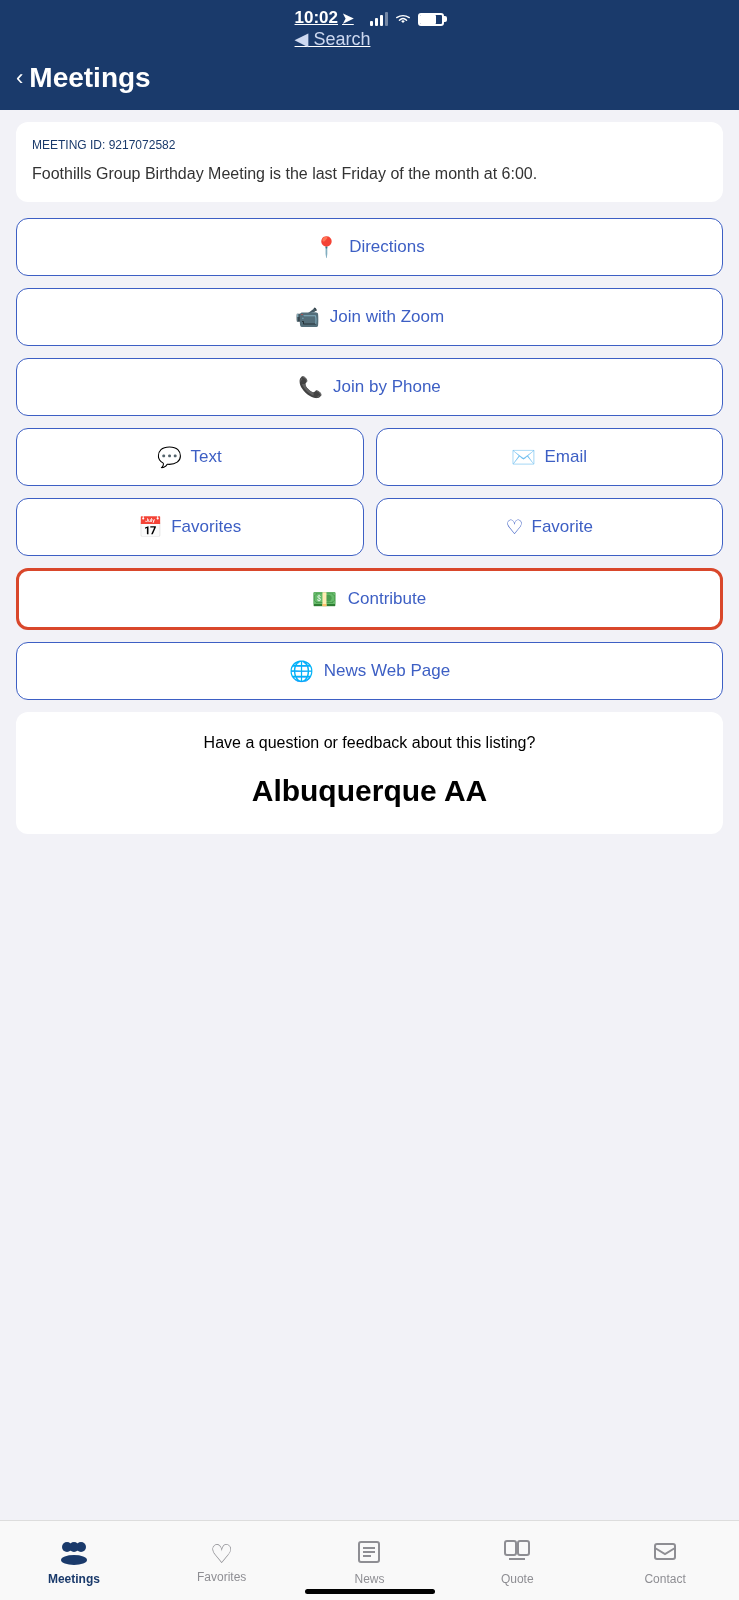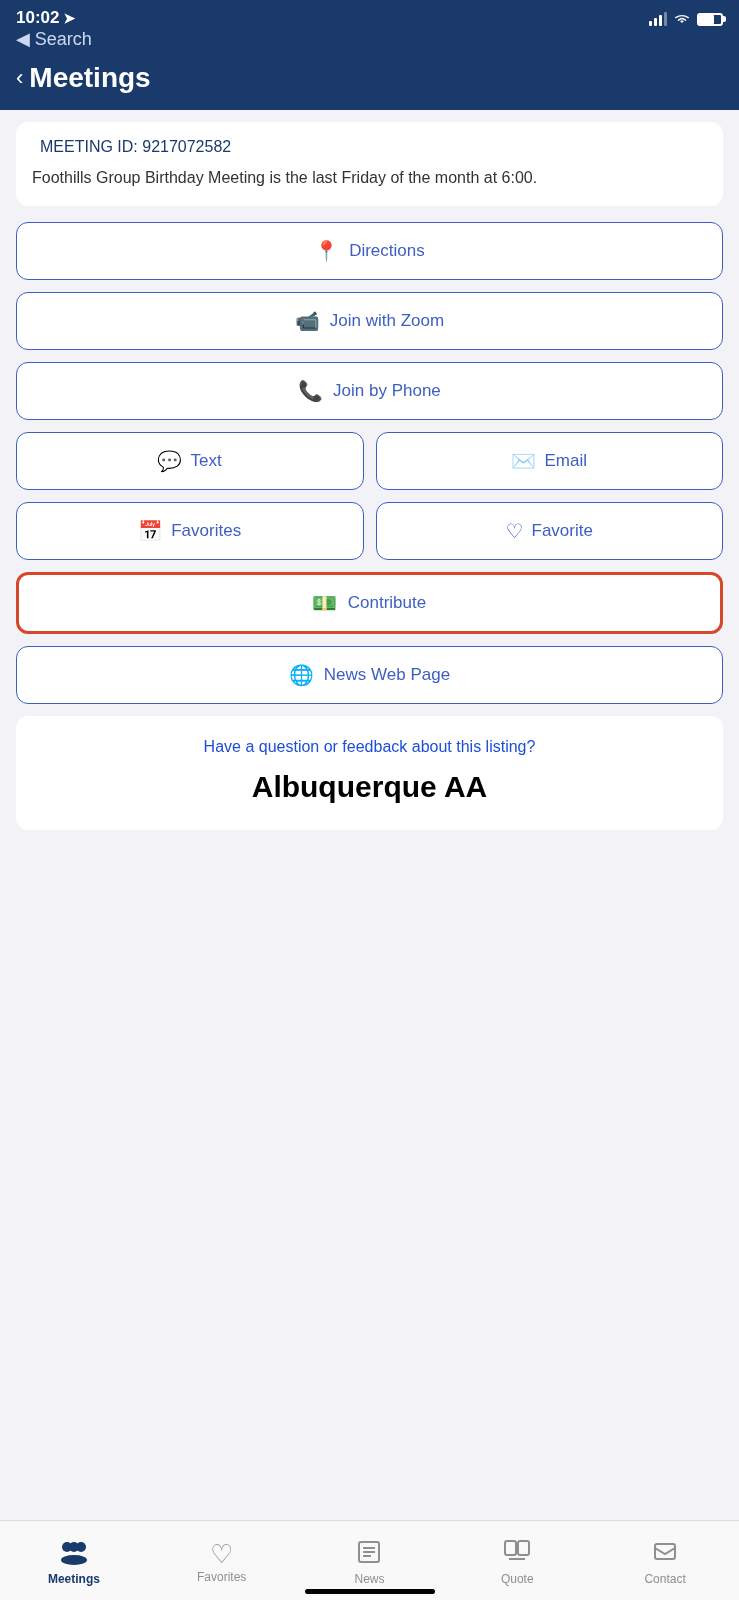--- a/index.html
+++ b/index.html
@@ -11,22 +11,23 @@
       min-height: 1600px;
       overflow-x: hidden;
     }
 
     
     .status-bar {
       background: #1a3a6b;
       color: white;
       padding: 8px 16px 4px;
       display: flex;
-      justify-content: space-between;
+      justify-content: center;
       align-items: flex-start;
+      text-decoration: underline;
     }
     .status-left {
       display: flex;
       flex-direction: column;
     }
     .status-time {
       font-size: 17px;
       font-weight: 600;
       display: flex;
       align-items: center;
@@ -113,25 +114,24 @@
 
     
     .meeting-card {
       background: white;
       border-radius: 12px;
       padding: 16px;
       margin-top: 12px;
       margin-bottom: 16px;
     }
     .meeting-id {
-      font-size: 16px;
+      font-size: 12px;
       color: #1a3a6b;
       font-weight: 500;
       margin-bottom: 10px;
-      margin-left: 8px;
     }
     .meeting-desc {
       font-size: 16px;
       color: #333;
       line-height: 1.5;
     }
 
     
     .btn-full {
       display: flex;
@@ -195,22 +195,22 @@
     
     .feedback-card {
       background: white;
       border-radius: 12px;
       padding: 20px 16px;
       margin-bottom: 16px;
       text-align: center;
     }
     .feedback-question {
       font-size: 16px;
-      color: #1d4ed8;
-      margin-bottom: 12px;
+      color: #000000;
+      margin-bottom: 20px;
       line-height: 1.4;
     }
     .feedback-org {
       font-size: 30px;
       font-weight: 800;
       color: #000;
       margin-bottom: 6px;
     }
     .feedback-location {
       font-size: 16px;

